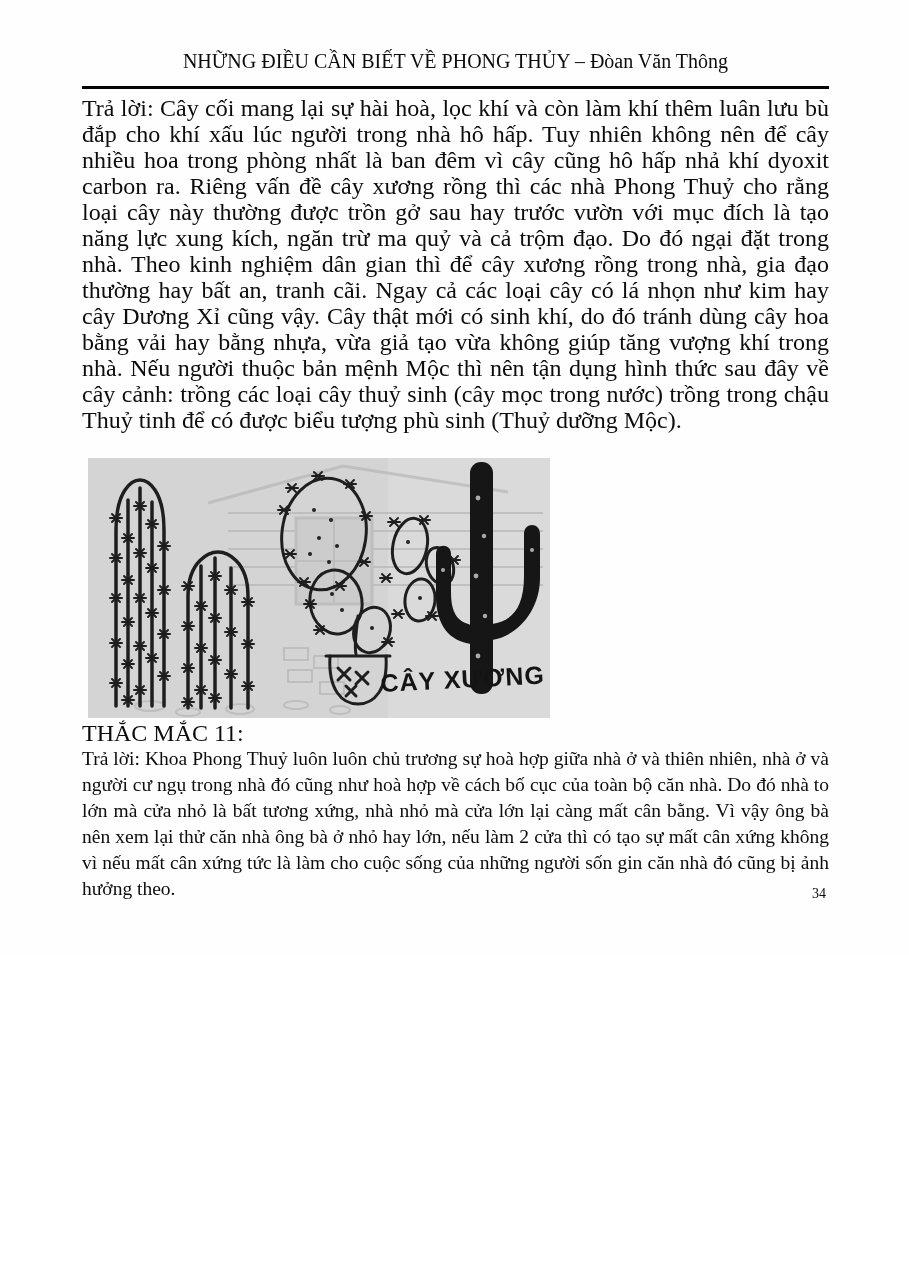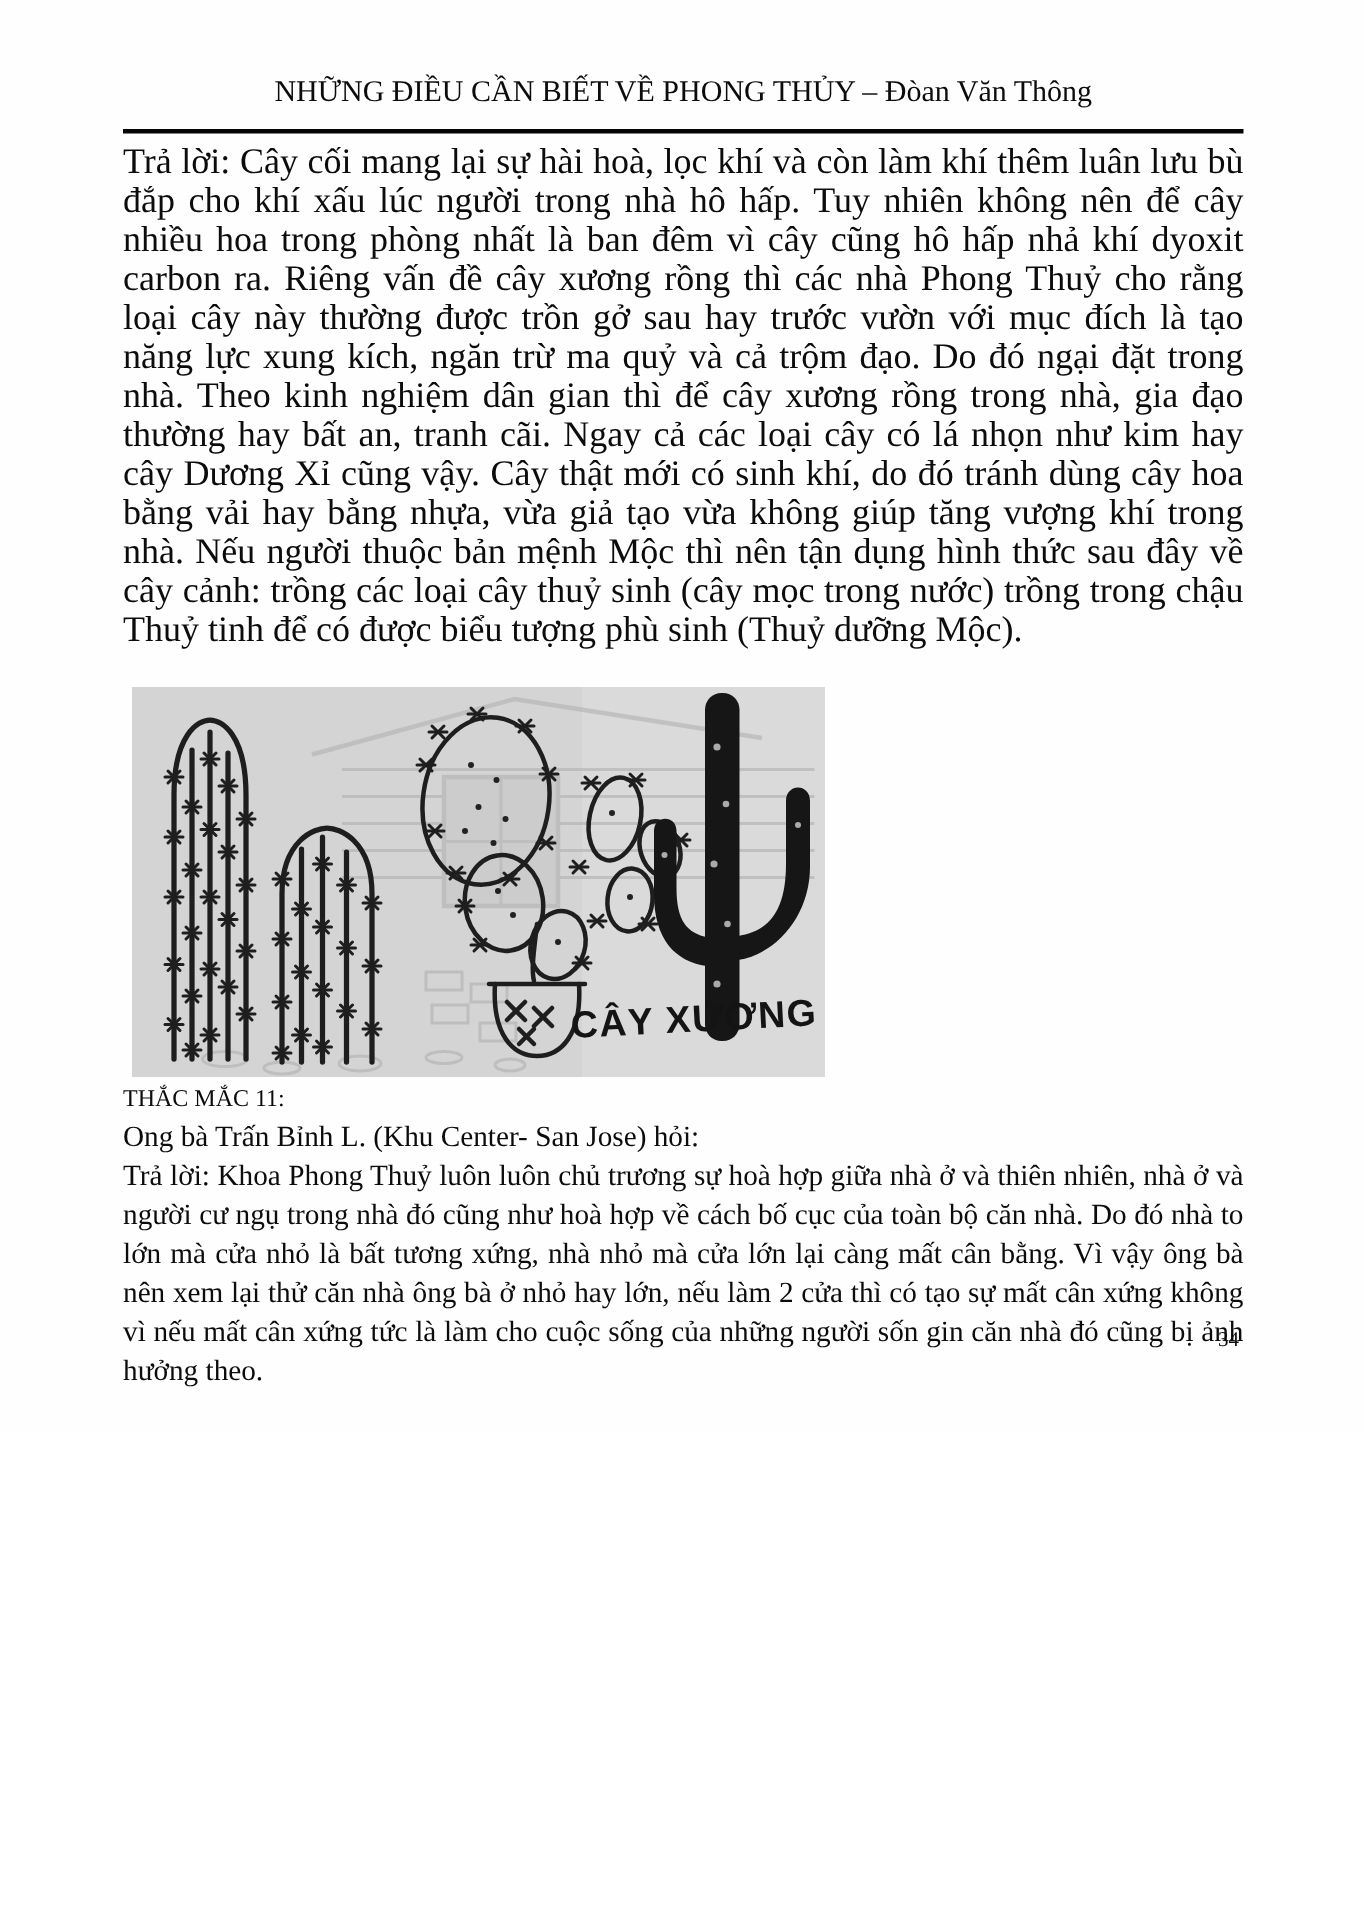--- a/index.html
+++ b/index.html
@@ -34,21 +34,21 @@
   }
   .body-par {
     margin: 6px 0 0 0;
     font-size: 24px;
     line-height: 26px;
     text-align: justify;
   }
   .qa-par { margin: 0; font-size: 19.5px; line-height: 26px; text-align: justify; }
   .section-heading {
     margin: 2px 0 0 0;
-    font-size: 16px;
+    font-size: 24px;
     line-height: 26px;
     font-weight: normal;
   }
   figure.cactus-figure {
     margin: 25px 0 0 6px;
     padding: 0;
     width: 462px;
     height: 260px;
     line-height: 0;
   }
@@ -233,19 +233,18 @@
             <circle cx="390" cy="198" r="2.4"></circle>
             <circle cx="444" cy="92" r="2"></circle>
           <circle cx="355" cy="112" r="2"></circle>
         </g>
 
         <text class="stamp" x="293" y="234" font-size="25" fill="#141414" transform="rotate(-3 293 234)">CÂY XƯƠNG RỒNG</text>
       </svg>
     </figure>
 
     <h2 class="section-heading">THẮC MẮC 11:</h2>
-    <p class="qa-par">Ong bà Trấn Bỉnh L. (Khu Center- San Jose) hỏi:</p>
     <p class="qa-par">Trả lời: Khoa Phong Thuỷ luôn luôn chủ trương sự hoà hợp giữa nhà ở và thiên nhiên, nhà ở và người cư ngụ trong nhà đó cũng như hoà hợp về cách bố cục của toàn bộ căn nhà. Do đó nhà to lớn mà cửa nhỏ là bất tương xứng, nhà nhỏ mà cửa lớn lại càng mất cân bằng. Vì vậy ông bà nên xem lại thử căn nhà ông bà ở nhỏ hay lớn, nếu làm 2 cửa thì có tạo sự mất cân xứng không vì nếu mất cân xứng tức là làm cho cuộc sống của những người sốn gin căn nhà đó cũng bị ảnh hưởng theo.</p>
 
   </div>
 
   <div class="page-number">34</div>
 </div>
 
 </body></html>

